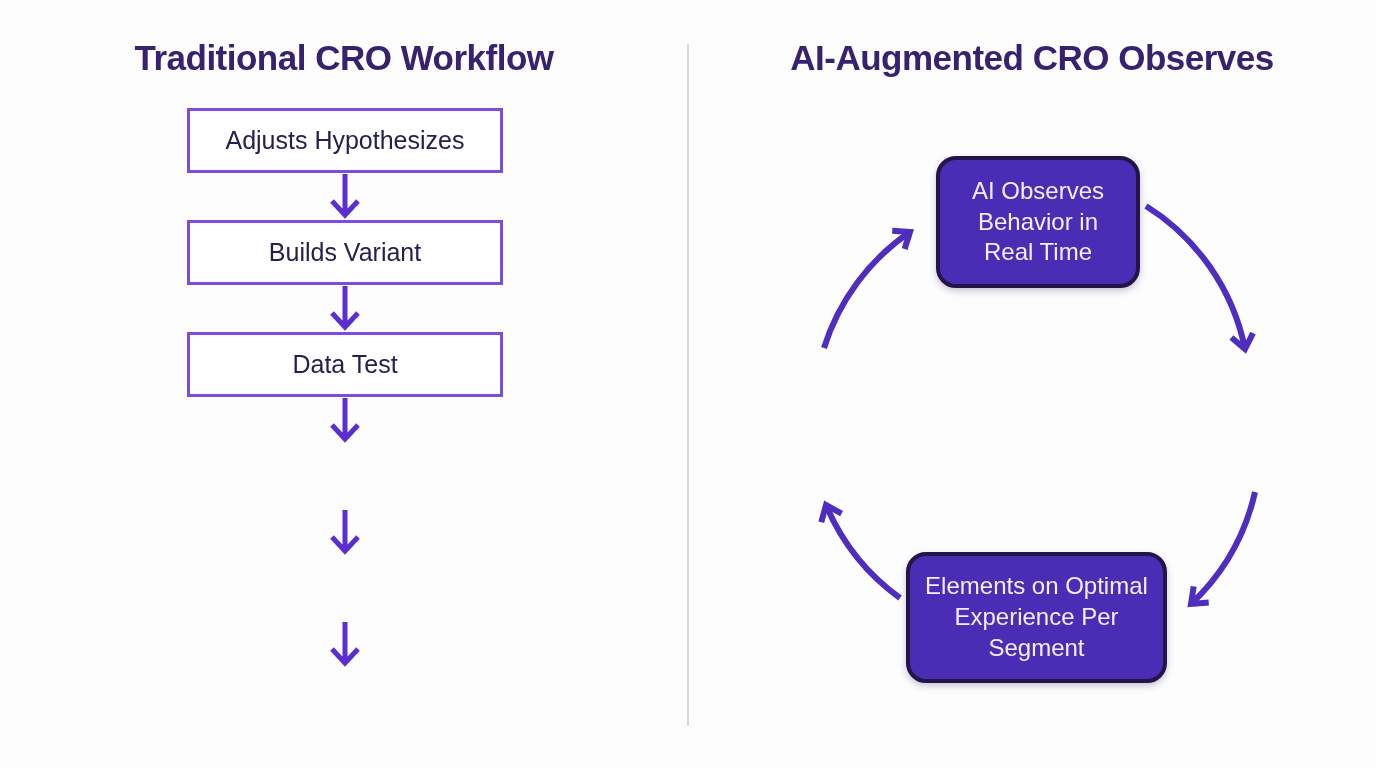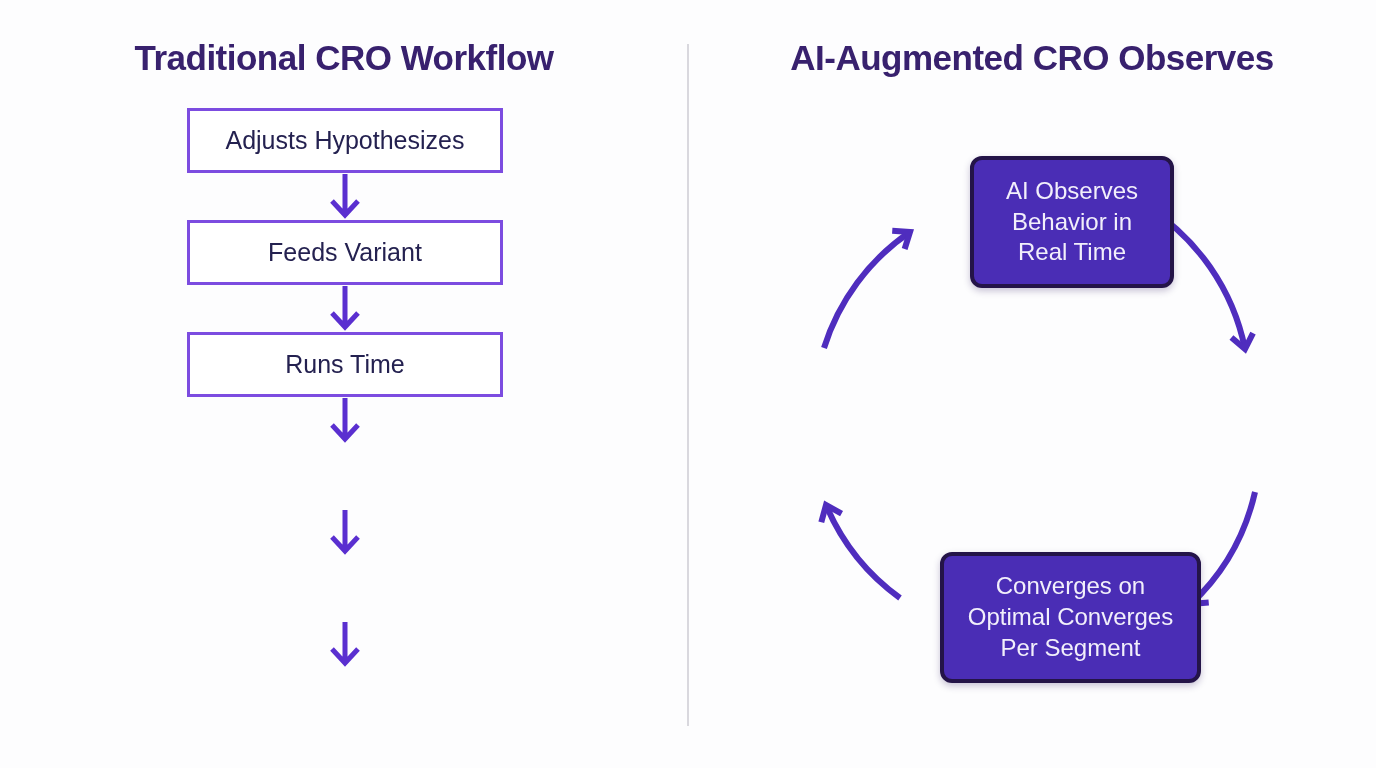--- a/index.html
+++ b/index.html
@@ -68,31 +68,30 @@
     stroke-width:5;
     fill:none;
     stroke-linecap:butt;
     stroke-linejoin:miter;
   }
   
   .cycle-box{
     position:absolute;
     background:var(--cycle-box-fill);
     border:4px solid var(--cycle-box-border);
-    border-radius:12px;
+    border-radius:20px;
     display:flex;
     align-items:center;
     justify-content:center;
     text-align:center;
     font-size:24px;
     line-height:1.28;
     color:var(--cycle-box-text);
     padding:8px 12px;
     box-shadow:0 3px 7px rgba(40,20,90,0.25);
-    margin-left:34px;
   }
   .cycle-box-top{left:248px;top:156px;width:204px;height:132px;}
   .cycle-box-right{left:440px;top:358px;width:202px;height:126px;}
   .cycle-box-bottom{left:218px;top:552px;width:261px;height:131px;}
   .cycle-box-left{left:44px;top:360px;width:210px;height:127px;}
   .cycle-arrows{
     position:absolute;
     left:0;top:0;
     width:688px;height:768px;
     pointer-events:none;
@@ -111,26 +110,26 @@
 <div>
 
   <div class="panel panel-left">
     <div class="panel-title">Traditional CRO Workflow</div>
 
     <div class="flow-box" style="top:108px">Adjusts Hypothesizes</div>
     <svg class="flow-arrow" style="top:174px" viewBox="0 0 36 46">
         <path d="M18 0 V40 M5 27 L18 41 L31 27"></path>
       </svg>
 
-    <div class="flow-box" style="top:220px">Feeds Variant</div>
+    <div class="flow-box" style="top:220px">Builds Variant</div>
     <svg class="flow-arrow" style="top:286px" viewBox="0 0 36 46">
         <path d="M18 0 V40 M5 27 L18 41 L31 27"></path>
       </svg>
 
-    <div class="flow-box" style="top:332px">Runs Time</div>
+    <div class="flow-box" style="top:332px">Data Test</div>
     <svg class="flow-arrow" style="top:398px" viewBox="0 0 36 46">
         <path d="M18 0 V40 M5 27 L18 41 L31 27"></path>
       </svg>
 
     <svg class="flow-arrow" style="top:510px" viewBox="0 0 36 46">
         <path d="M18 0 V40 M5 27 L18 41 L31 27"></path>
       </svg>
 
     <svg class="flow-arrow" style="top:622px" viewBox="0 0 36 46">
         <path d="M18 0 V40 M5 27 L18 41 L31 27"></path>
@@ -149,16 +148,16 @@
           <path d="M-14 -11 L0 0 L-14 11"></path>
         </marker>
       </defs>
       <path d="M 136 348 A 220 220 0 0 1 222 232" marker-end="url(#cycle-arrowhead)"></path>
       <path d="M 458 206 A 220 220 0 0 1 557 349" marker-end="url(#cycle-arrowhead)"></path>
       <path d="M 567 492 A 220 220 0 0 1 503 604" marker-end="url(#cycle-arrowhead)"></path>
       <path d="M 212 598 A 220 220 0 0 1 138 505" marker-end="url(#cycle-arrowhead)"></path>
     </svg>
 
     <div class="cycle-box cycle-box-top">AI Observes Behavior in Real Time</div>
-    <div class="cycle-box cycle-box-bottom">Converges on Optimal Converges Per Segment</div>
+    <div class="cycle-box cycle-box-bottom">Elements on Optimal Experience Per Segment</div>
   </div>
 
 </div>
 
 </body></html>

